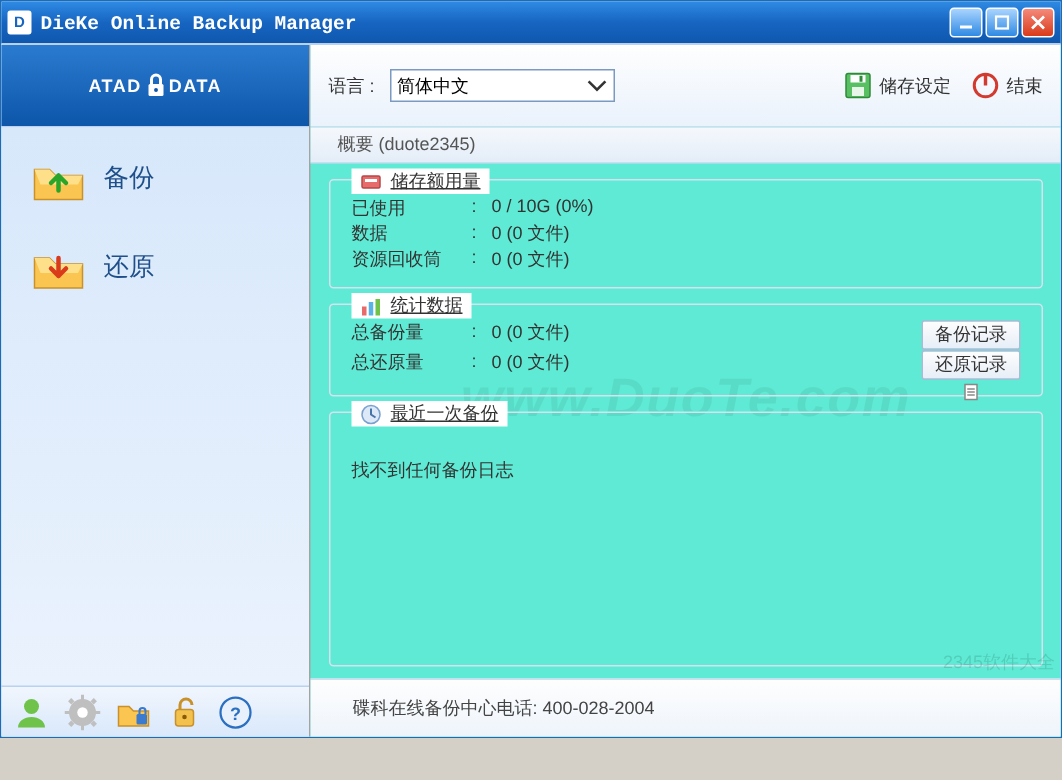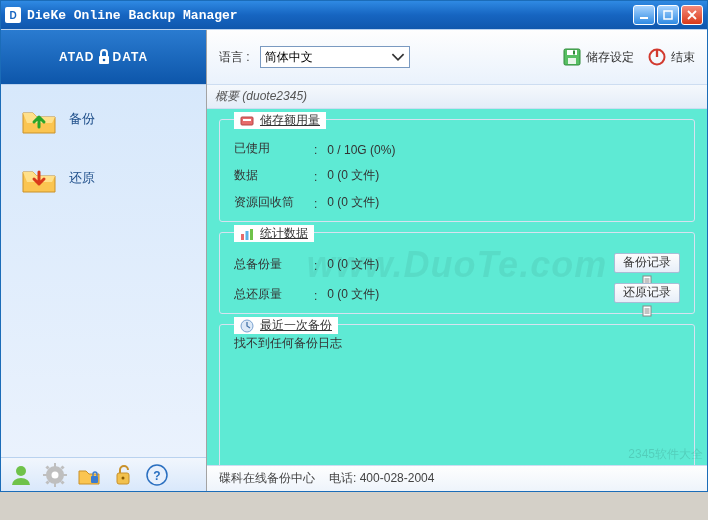--- a/index.html
+++ b/index.html
@@ -18,50 +18,50 @@
 .body { display: flex; height: 462px; background: #e8f0fc; border-top: 1px solid #b9d2ef; }
 
 .sidebar { width: 205px; display: flex; flex-direction: column; }
 .logo { height: 55px; background: linear-gradient(#2a7bd0,#0d56aa); display: flex; align-items: center; justify-content: center; border-bottom: 1px solid #b9d2ef; }
 .logo-text { color: #fff; font-weight: bold; font-size: 22px; font-family: Arial, sans-serif; letter-spacing: 1px; display: flex; align-items: center; }
 .logo-lock { display: inline-flex; width: 14px; height: 18px; margin: 0 2px; }
 
 .nav { flex: 1; background: linear-gradient(#d7e8fb,#eaf2fd); padding: 6px 6px; }
 .nav-item { height: 55px; border-radius: 4px; display: flex; align-items: center; padding-left: 12px; cursor: pointer; margin-bottom: 4px; }
 .nav-icon { width: 40px; height: 40px; display: flex; align-items: center; justify-content: center; margin-right: 10px; }
-.nav-label { color: #1f4f8a; font-size: 13px; }
+.nav-label { color: #1f4f8a; font-size: 17px; }
 
 .bottombar { height: 34px; background: linear-gradient(#f1f6fd,#d9e8fb); border-top: 1px solid #b9d2ef; display: flex; align-items: center; padding: 0 8px; gap: 10px; }
 .bb-icon { width: 24px; height: 24px; display: flex; align-items: center; justify-content: center; cursor: pointer; }
 
 .main { flex: 1; display: flex; flex-direction: column; background: #5eead4; border-left: 1px solid #a3a3a3; }
 .toolbar { height: 55px; background: linear-gradient(#fefefe,#eaf2fc); border-bottom: 1px solid #cdddf1; display: flex; align-items: center; padding: 0 12px; gap: 10px; }
 .tl-label { color: #333; }
 .tl-select { width: 150px; height: 22px; border: 1px solid #7a9ac1; background: #fff; padding: 0 4px; display: flex; align-items: center; justify-content: space-between; cursor: pointer; }
 .tl-select-caret { width: 14px; height: 14px; display: flex; align-items: center; justify-content: center; }
 .toolbar-right { margin-left: auto; display: flex; align-items: center; gap: 14px; }
 .tr-btn { display: flex; align-items: flex-end; gap: 5px; cursor: pointer; color: #333; }
 .tr-icon { width: 18px; height: 18px; }
 
-.overview-hdr { height: 24px; background: linear-gradient(#f5f8fc,#e4edf8); border-bottom: 1px solid #cdddf1; display: flex; align-items: center; padding: 0 8px; color: #555; font-style: italic; }
+.overview-hdr { height: 24px; background: linear-gradient(#f5f8fc,#e4edf8); border-bottom: 1px solid #cdddf1; display: flex; align-items: center; padding: 0 18px; color: #555; }
 
 .content { flex: 1; overflow: auto; padding: 10px 12px 6px 12px; position: relative; }
 .grp { border: 1px solid #d7e2f0; border-radius: 3px; margin-bottom: 10px; padding: 10px 14px 10px 14px; position: relative; }
 .grp-title { position: absolute; top: -8px; left: 14px; background: #fff; padding: 0 6px; display: flex; align-items: center; gap: 6px; color: #333; text-decoration: underline; }
 .grp-title-icon { width: 14px; height: 14px; display: inline-flex; }
-.row { display: flex; align-items: flex-end; gap: 10px; margin-top: 10px; color: #333; }
+.row { display: flex; align-items: flex-start; gap: 10px; margin-top: 0; color: #333; }
 .row .k { min-width: 70px; color: #333; }
 .row .sep { color: #333; }
 .row .v { color: #333; }
 .grp .row:first-of-type { margin-top: 8px; }
 .mini-btn { margin-left: auto; height: 20px; padding: 0 8px; border: 1px solid #a9bcd6; background: linear-gradient(#fdfdfd,#e7eef8); display: flex; align-items: center; gap: 4px; cursor: pointer; color: #333; border-radius: 2px; flex-direction: column; }
 .mini-btn .doc-ic { width: 12px; height: 12px; }
-.nolog { color: #333; margin-top: 0; }
-
-.footer { height: 26px; border-top: 1px solid #cdddf1; background: linear-gradient(#fefefe,#eef4fb); display: flex; align-items: center; padding: 0 12px; color: #444; gap: 14px; }
+.nolog { color: #333; margin-top: 20px; }
+
+.footer { height: 39px; border-top: 1px solid #cdddf1; background: linear-gradient(#fefefe,#eef4fb); display: flex; align-items: center; padding: 0 28px; color: #444; }
 
 .watermark { position: absolute; left: 0; right: 0; top: 135px; text-align: center; font-family: Arial, sans-serif; font-size: 36px; font-style: italic; font-weight: bold; color: rgba(0,0,0,0.06); pointer-events: none; letter-spacing: 1px; }
 .watermark2 { position: absolute; right: 4px; bottom: 2px; font-size: 12px; color: rgba(0,0,0,.12); pointer-events: none; }
 </style>
 </head>
 <body>
 
 <div class="window">
 
   <div class="titlebar">

